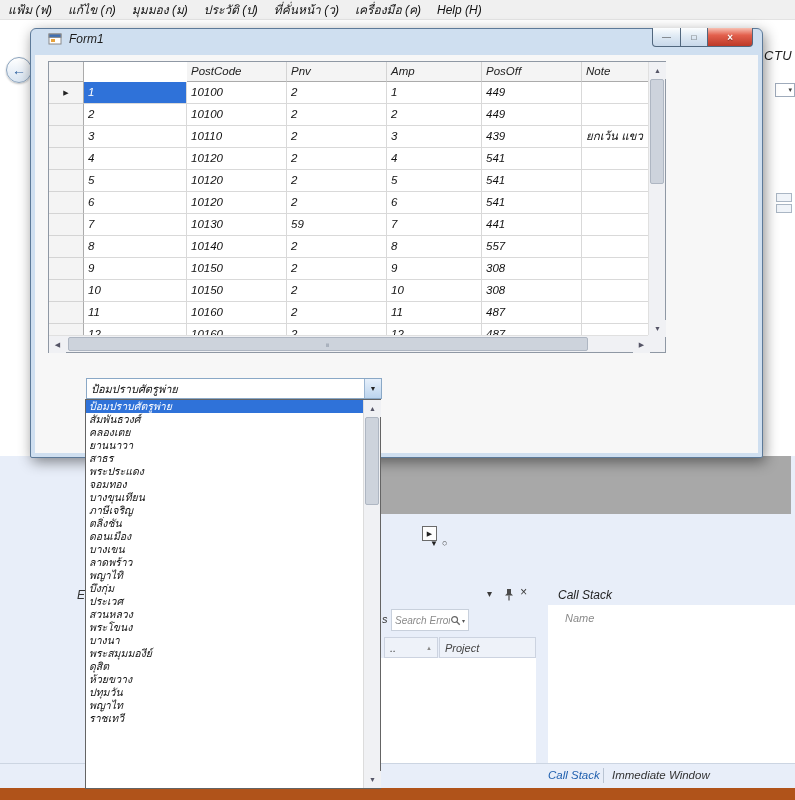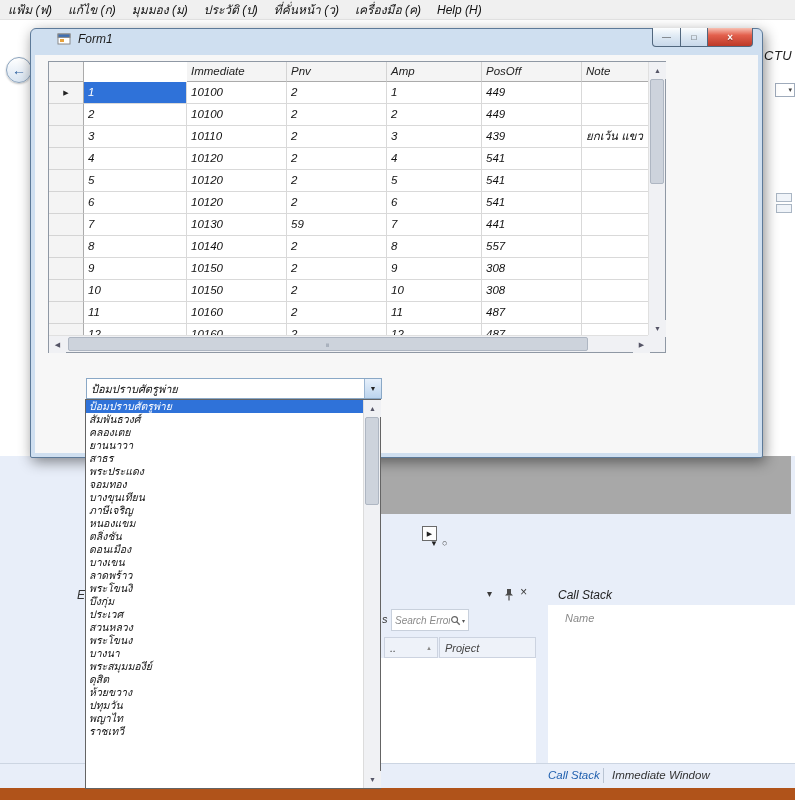--- a/index.html
+++ b/index.html
@@ -52,21 +52,21 @@
 
   #tab-strip { left:0; top:763px; width:795px; height:25px; background:#e8eef9; border-top:1px solid #ccd5e2; z-index:1; }
   #tab-cs { left:548px; top:769px; font-size:11.5px; color:#1f5fae; z-index:2; }
   #tab-div { left:603px; top:768px; width:1px; height:15px; background:#b9c4d3; z-index:2; }
   #tab-iw { left:612px; top:769px; font-size:11.5px; color:#333; z-index:2; }
 
   #status-bar { left:0; top:788px; width:795px; height:12px; background:#b0531a; z-index:3; }
 
   
   #form-window { left:30px; top:28px; width:733px; height:430px; background:#cfdff0; border:1px solid #5d7a99; border-radius:6px 6px 2px 2px; box-shadow:2px 4px 14px rgba(0,0,0,.45); z-index:10; }
-  #titlebar { position:absolute; left:0; top:0; right:0; height:20px; display:flex; align-items:center; padding-left:26px; }
+  #titlebar { position:absolute; left:0; top:0; right:0; height:20px; display:flex; align-items:center; padding-left:17px; }
   #title-text { font-size:12px; color:#1b1b1b; margin-left:6px; }
   #winbtns { position:absolute; top:-1px; right:9px; display:flex; height:19px; }
   .winbtn { border:1px solid #51677e; border-top:none; display:flex; align-items:center; justify-content:center; }
   .winbtn.min { width:29px; border-radius:0 0 0 4px; background:linear-gradient(180deg,#fbfdfe,#dfeaf4 45%,#c8d8ea); color:#333; font-size:9px; }
   .winbtn.max { width:27px; border-left:none; background:linear-gradient(180deg,#fbfdfe,#dfeaf4 45%,#c8d8ea); color:#333; font-size:8px; }
   .winbtn.close { width:45px; border-left:none; border-radius:0 0 4px 0; background:linear-gradient(180deg,#f7c0b2,#e3604d 40%,#bc3927); color:#fff; font-size:10px; font-weight:bold; text-shadow:0 1px 1px rgba(0,0,0,.4); }
 
   #client { position:absolute; left:4px; right:4px; top:26px; bottom:4px; background:#f7f7f7; }
 
   
@@ -202,21 +202,21 @@
       <div class="winbtn close">
           <span>×</span>
         </div>
     </div>
   </div>
   <div id="client">
     <div id="grid">
       <div id="grid-header">
           <div class="gh-cell" style="width: 35px; flex: 0 0 35px; border-right-color: rgb(171, 171, 171);"></div>
           <div class="gh-cell" style="width: 103px; flex: 0 0 103px; margin-top: 24px;">PostCodeID</div>
-          <div class="gh-cell" style="width: 100px; flex: 0 0 100px;">Immediate</div>
+          <div class="gh-cell" style="width: 100px; flex: 0 0 100px;">PostCode</div>
           <div class="gh-cell" style="width: 100px; flex: 0 0 100px;">Pnv</div>
           <div class="gh-cell" style="width: 95px; flex: 0 0 95px;">Amp</div>
           <div class="gh-cell" style="width: 100px; flex: 0 0 100px;">PosOff</div>
           <div class="gh-cell" style="width: 67px; flex: 0 0 67px;">Note</div>
         </div>
       <div id="grid-body">
           <div class="g-row">
             <div class="g-rowheader" style="width: 35px; flex: 0 0 35px;">▶</div>
             <div class="g-cell sel" style="width: 103px; flex: 0 0 103px;">1</div>
             <div class="g-cell" style="width: 100px; flex: 0 0 100px;">10100</div>
@@ -364,26 +364,25 @@
   <div id="dd-items">
       <div class="dd-item sel">ป้อมปราบศัตรูพ่าย</div>
       <div class="dd-item">สัมพันธวงศ์</div>
       <div class="dd-item">คลองเตย</div>
       <div class="dd-item">ยานนาวา</div>
       <div class="dd-item">สาธร</div>
       <div class="dd-item">พระประแดง</div>
       <div class="dd-item">จอมทอง</div>
       <div class="dd-item">บางขุนเทียน</div>
       <div class="dd-item">ภาษีเจริญ</div>
-      <div class="dd-item">หนองแขม</div>
       <div class="dd-item">ตลิ่งชัน</div>
       <div class="dd-item">ดอนเมือง</div>
       <div class="dd-item">บางเขน</div>
       <div class="dd-item">ลาดพร้าว</div>
-      <div class="dd-item">พระโขนงิ</div>
+      <div class="dd-item">พญาไทิ</div>
       <div class="dd-item">บึงกุ่ม</div>
       <div class="dd-item">ประเวศ</div>
       <div class="dd-item">สวนหลวง</div>
       <div class="dd-item">พระโขนง</div>
       <div class="dd-item">บางนา</div>
       <div class="dd-item">พระสมุมมองีย์</div>
       <div class="dd-item">ดุสิต</div>
       <div class="dd-item">ห้วยขวาง</div>
       <div class="dd-item">ปทุมวัน</div>
       <div class="dd-item">พญาไท</div>

